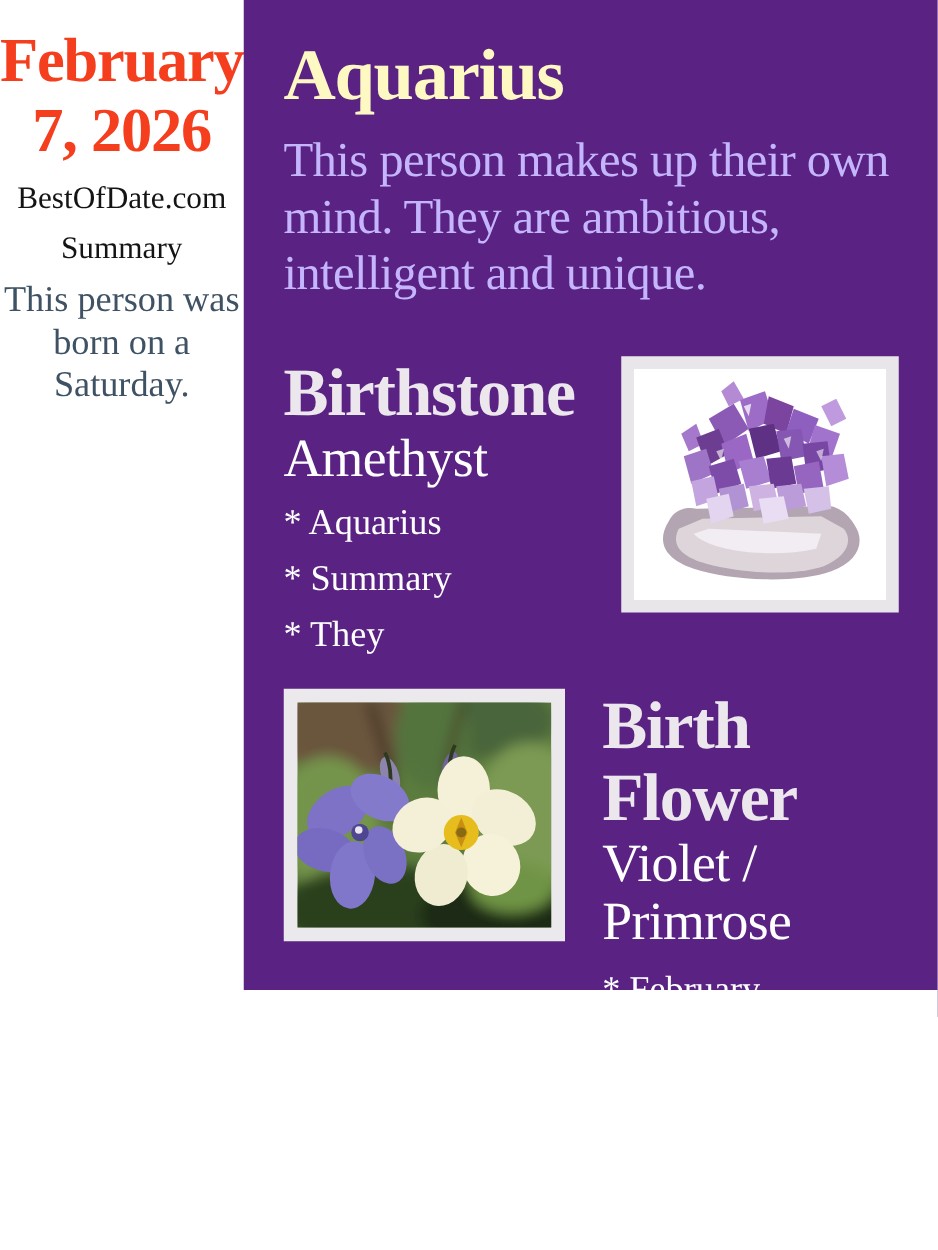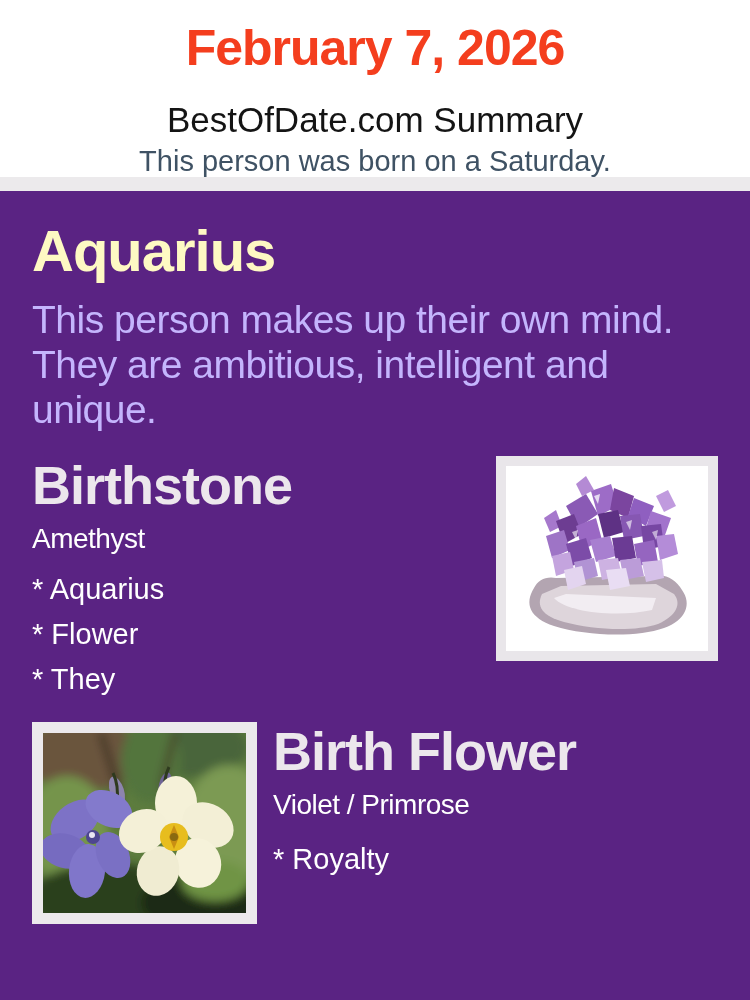--- a/index.html
+++ b/index.html
@@ -2,33 +2,33 @@
 <html><head>
 <meta charset="utf-8">
 <style>
   * { margin: 0; padding: 0; box-sizing: border-box; }
   html, body { background: #ffffff; }
   body {
     width: 750px; height: 1000px;
     font-family: "Liberation Sans", sans-serif;
     overflow: hidden;
   }
-  .page { width: 750px; height: 1000px; display: flex; flex-direction: column; }
+  .page { width: 750px; height: 792px; display: flex; flex-direction: row; font-family: Liberation Serif, serif; }
 
   
   .header {
     height: 177px; background: #ffffff;
     text-align: center; padding-top: 20px;
   }
   .date-title {
     font-size: 50px; font-weight: bold; line-height: 56px;
     color: #f43e1e; letter-spacing: -1px;
   }
   .site-summary {
-    font-size: 35px; line-height: 40px; margin-top: 24px;
+    font-size: 25px; line-height: 40px; margin-top: 7px;
     color: #141414;
   }
   .weekday-line {
     font-size: 29px; line-height: 34px; margin-top: 4px;
     color: #3f5264;
   }
 
   
   .divider { height: 14px; background: #eceaec; }
 
@@ -40,32 +40,32 @@
   .zodiac-name {
     font-size: 58px; line-height: 64px; font-weight: bold;
     color: #fef9c3; letter-spacing: -1px;
   }
   .zodiac-desc {
     margin-top: 14px; font-size: 39px; line-height: 45px;
     max-width: 670px; color: #c4b5fd; letter-spacing: -0.5px;
   }
 
   .row { display: flex; align-items: flex-start; }
-  .birthstone-row { margin-top: 24px; gap: 37px; }
+  .birthstone-row { margin-top: 44px; gap: 37px; }
   .flower-row { margin-top: 28px; }
 
   .text-col { flex: 1; }
-  .flower-text-col { flex: 1; margin-left: 16px; }
+  .flower-text-col { flex: 1; margin-left: 30px; }
 
   .section-heading {
     font-size: 54px; line-height: 58px; font-weight: bold;
     color: #ece7ec; letter-spacing: -1px;
   }
   .section-name {
-    font-size: 28px; line-height: 46px; margin-top: 2px;
+    font-size: 43px; line-height: 46px; margin-top: 2px;
     color: #ffffff; letter-spacing: -0.5px;
   }
   .traits { list-style: none; }
   .traits li {
     font-size: 29px; line-height: 30px; color: #ffffff;
   }
   .birthstone-row .traits li:first-child { margin-top: 12px; }
   .birthstone-row .traits li + li { margin-top: 15px; }
   .flower-row .traits li:first-child { margin-top: 16px; }
   .flower-row .traits li + li { margin-top: 15px; }
@@ -95,21 +95,21 @@
       <h2 class="zodiac-name">Aquarius</h2>
       <p class="zodiac-desc">This person makes up their own mind. They are ambitious, intelligent and unique.</p>
     </section>
 
     <section class="row birthstone-row">
       <div class="text-col">
         <h3 class="section-heading">Birthstone</h3>
         <div class="section-name">Amethyst</div>
         <ul class="traits">
           <li>* Aquarius</li>
-          <li>* Flower</li>
+          <li>* Summary</li>
           <li>* They</li>
         </ul>
       </div>
       <div class="photo-frame birthstone-frame">
         <svg width="202" height="185" viewBox="0 0 202 185" xmlns="http://www.w3.org/2000/svg">
           <rect width="202" height="185" fill="#ffffff"></rect>
 
           <path d="M28 122 C18 138 24 152 48 160 C80 170 130 172 158 162 C180 154 186 138 176 124 C170 114 160 108 150 110 L50 112 C40 110 32 114 28 122 Z" fill="#b3a5b1"></path>
           <path d="M36 128 C30 140 36 150 58 156 C88 164 128 166 152 158 C170 150 176 138 168 128 L150 118 L55 120 Z" fill="#ded5db"></path>
           <path d="M48 132 C60 146 110 152 146 144 L150 132 L60 128 Z" fill="#f2edf2"></path>
@@ -196,19 +196,19 @@
             <circle cx="131" cy="104" r="14" fill="#e7bd1e"></circle>
             <path d="M131 92 L136 104 L131 116 L126 104 Z" fill="#c98f12"></path>
             <circle cx="131" cy="104" r="4" fill="#8a6a10"></circle>
           </g>
         </svg>
       </div>
       <div class="flower-text-col">
         <h3 class="section-heading">Birth Flower</h3>
         <div class="section-name">Violet / Primrose</div>
         <ul class="traits">
-          <li>* Royalty</li>
+          <li>* February</li>
         </ul>
       </div>
     </section>
 
   </main>
 </div>
 
 </body></html>

